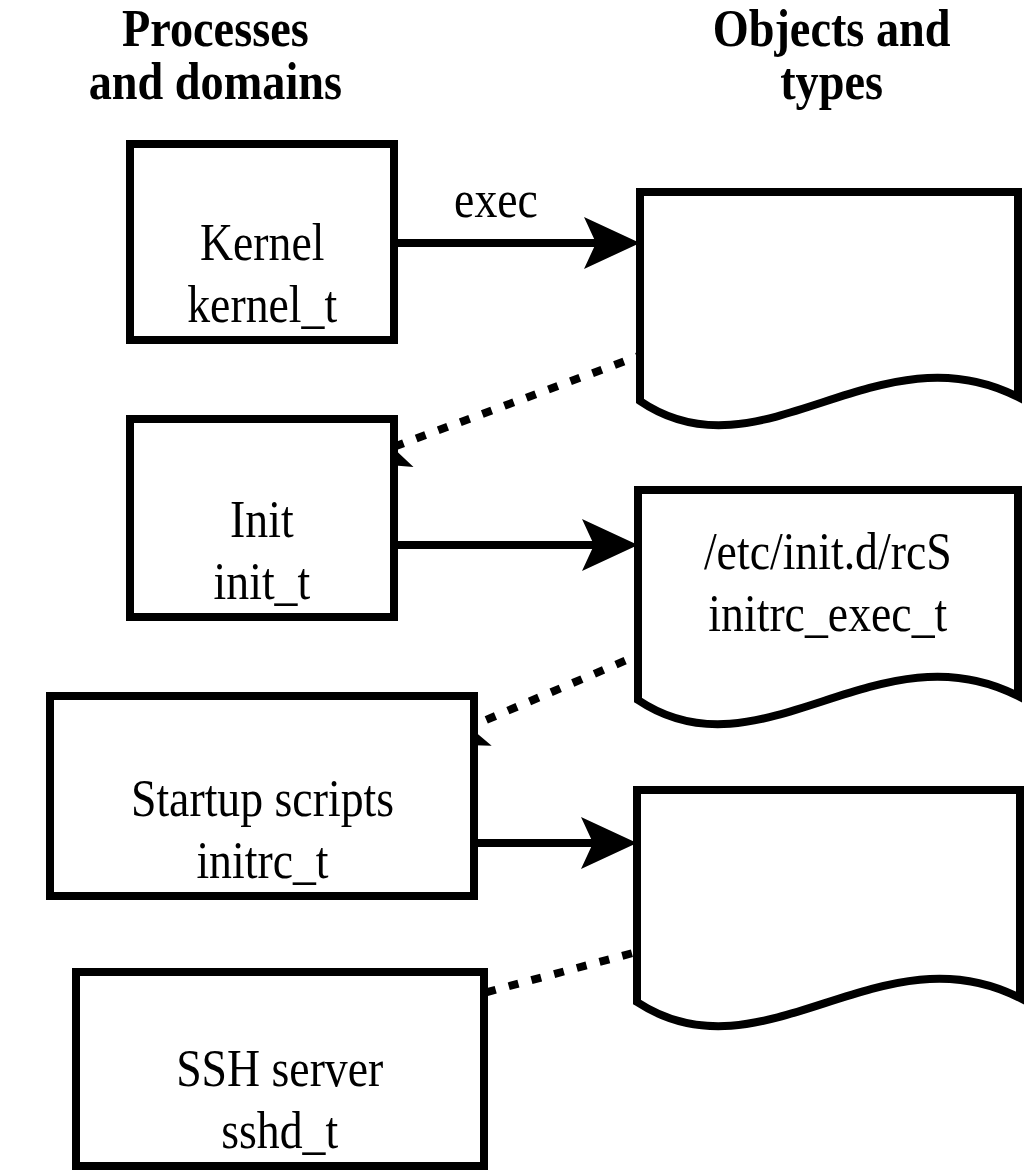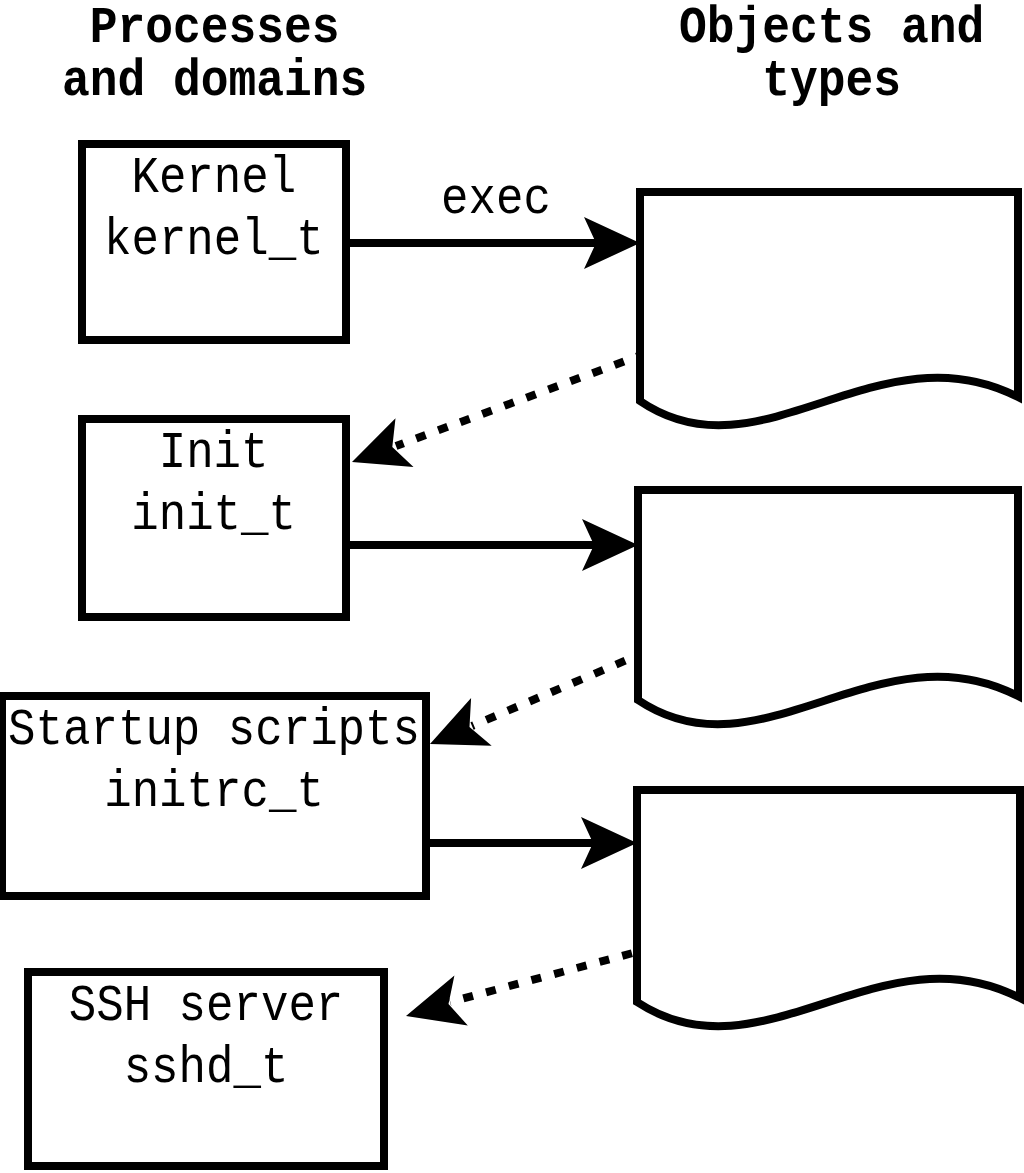--- a/index.html
+++ b/index.html
@@ -2,21 +2,21 @@
 <html><head>
 <meta charset="utf-8">
 <style>
   html, body { margin: 0; padding: 0; background: #ffffff; }
   .stage {
     position: relative;
     width: 1024px;
     height: 1173px;
     background: #ffffff;
     overflow: hidden;
-    font-family: Liberation Mono, monospace;
+    font-family: Liberation Serif, serif;
     color: #000000;
   }
   svg.layer {
     position: absolute;
     left: 0; top: 0;
     width: 1024px; height: 1173px;
   }
   .heading {
     position: absolute;
     top: 2px;
@@ -29,36 +29,37 @@
   .heading .narrow { display: inline-block; transform: scaleX(0.89); transform-origin: 50% 50%; }
   .heading div { text-align: center; }
   #heading-left  { left: -10px; width: 450px; }
   #heading-right { left: 610px; width: 444px; }
   .pbox {
     position: absolute;
     box-sizing: border-box;
     border: 8px solid #000000;
     background: #ffffff;
     display: flex;
-    align-items: flex-start;
+    align-items: flex-end;
     justify-content: center;
     text-align: center;
+    margin-left: 48px;
   }
   .node-text {
     font-size: 52px;
     line-height: 62px;
     text-align: center;
     transform: scaleX(0.88);
     transform-origin: 50% 50%;
     white-space: nowrap;
   }
   #box-kernel { left: 78px;  top: 140px; width: 272px; height: 204px; }
   #box-init   { left: 78px;  top: 415px; width: 272px; height: 206px; }
   #box-initrc { left: -2px;  top: 692px; width: 432px; height: 208px; }
-  #box-sshd   { left: 24px;  top: 968px; width: 364px; height: 202px; }
+  #box-sshd   { left: 24px;  top: 968px; width: 416px; height: 202px; }
   .doc-text {
     position: absolute;
     font-size: 52px;
     line-height: 62px;
     text-align: center;
   }
   #doc-text-1 { left: 640px; top: 219px; width: 378px; }
   #doc-text-2 { left: 638px; top: 521px; width: 380px; }
   #doc-text-3 { left: 637px; top: 817px; width: 383px; }
   .edge-label {
@@ -124,16 +125,22 @@
       <div>initrc_t</div>
     </div>
   </div>
   <div class="pbox" id="box-sshd">
     <div class="node-text">
       <div>SSH server</div>
       <div>sshd_t</div>
     </div>
   </div>
 
+  <div class="doc-text" id="doc-text-2">
+    <span class="node-text" style="display:inline-block">
+      <div>/etc/init.d/rcS</div>
+      <div>initrc_exec_t</div>
+    </span>
+  </div>
 
   <div class="edge-label">exec</div>
 
 </div>
 
 </body></html>

